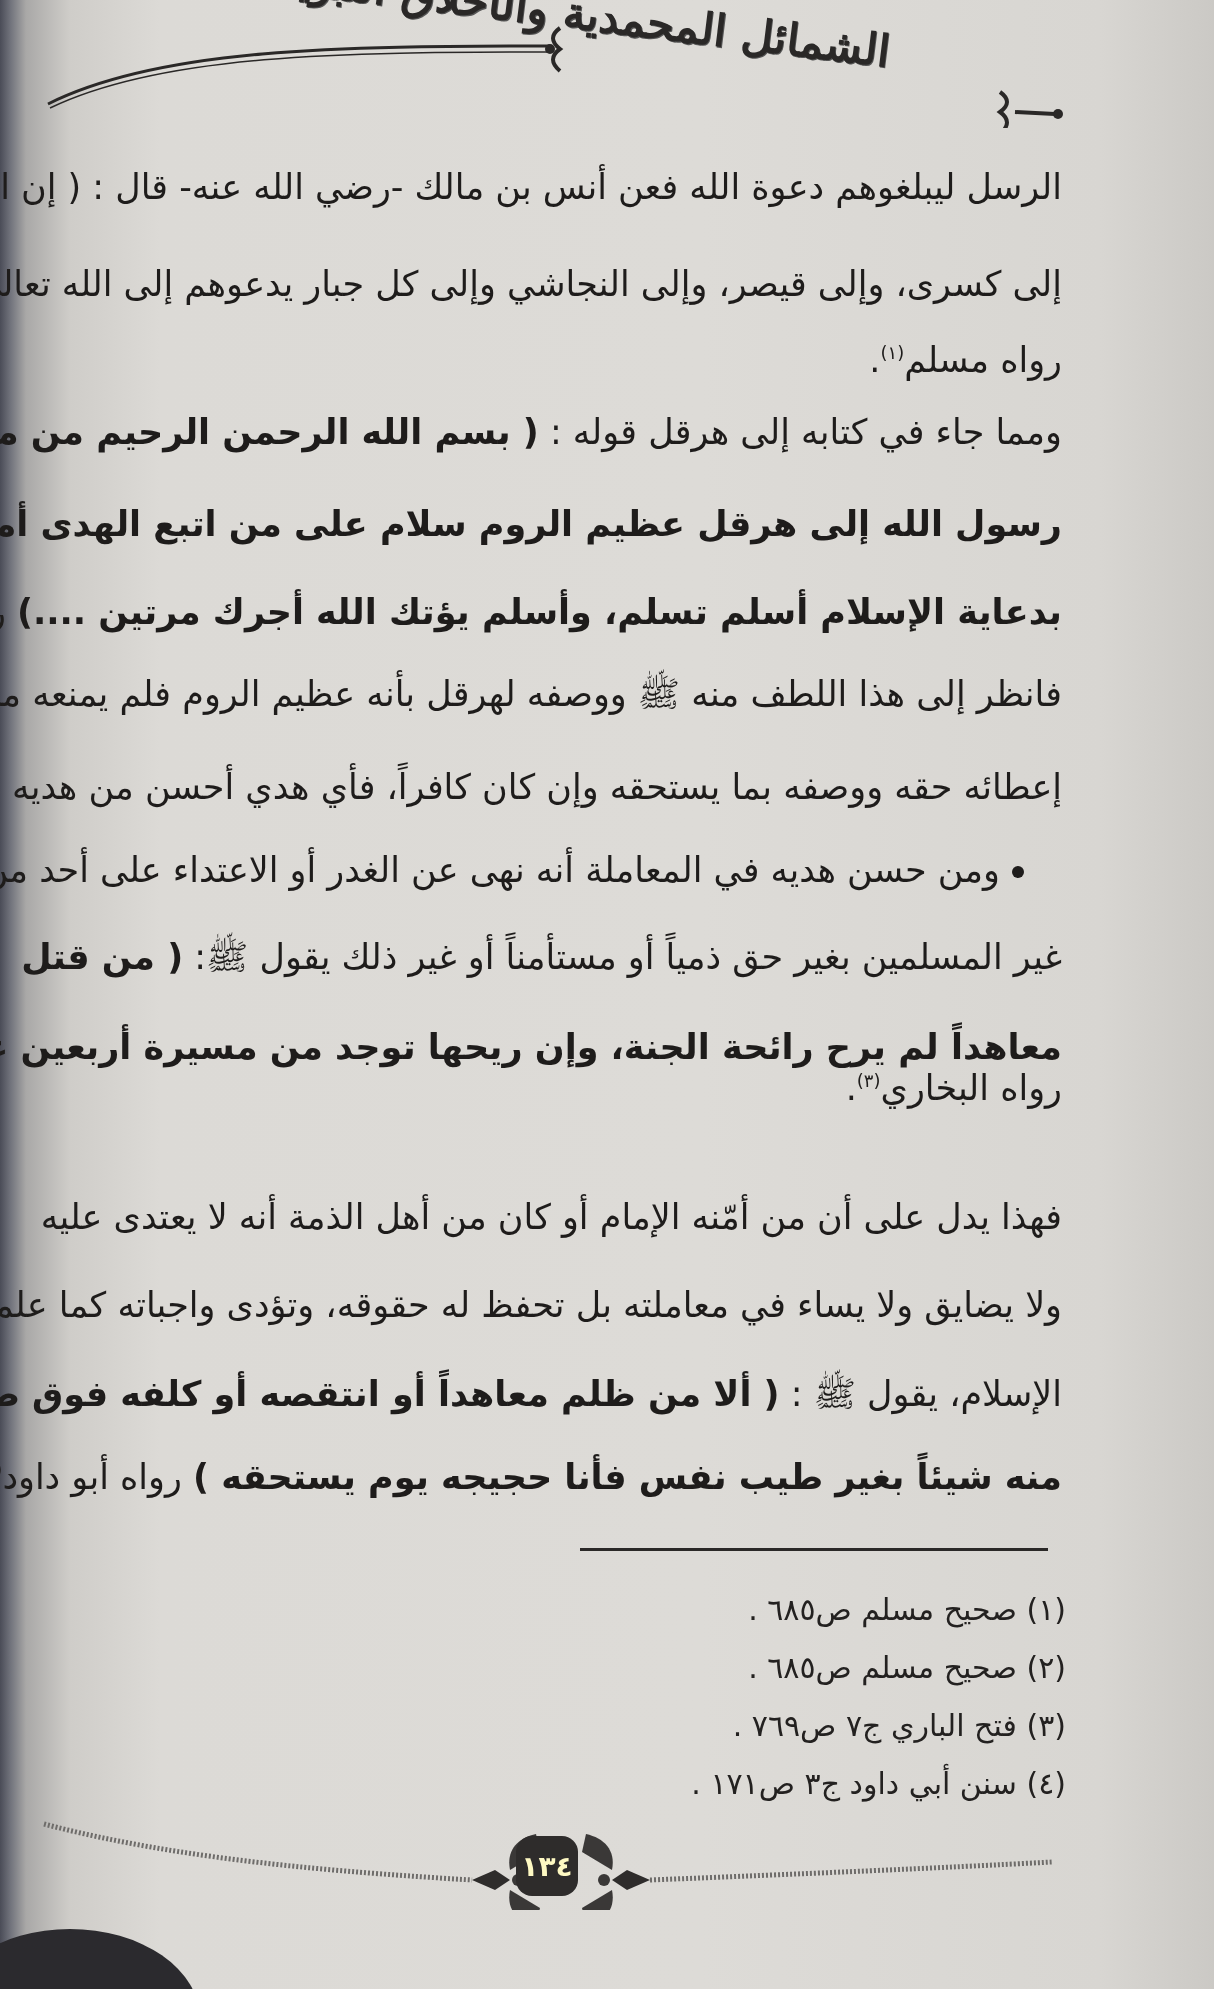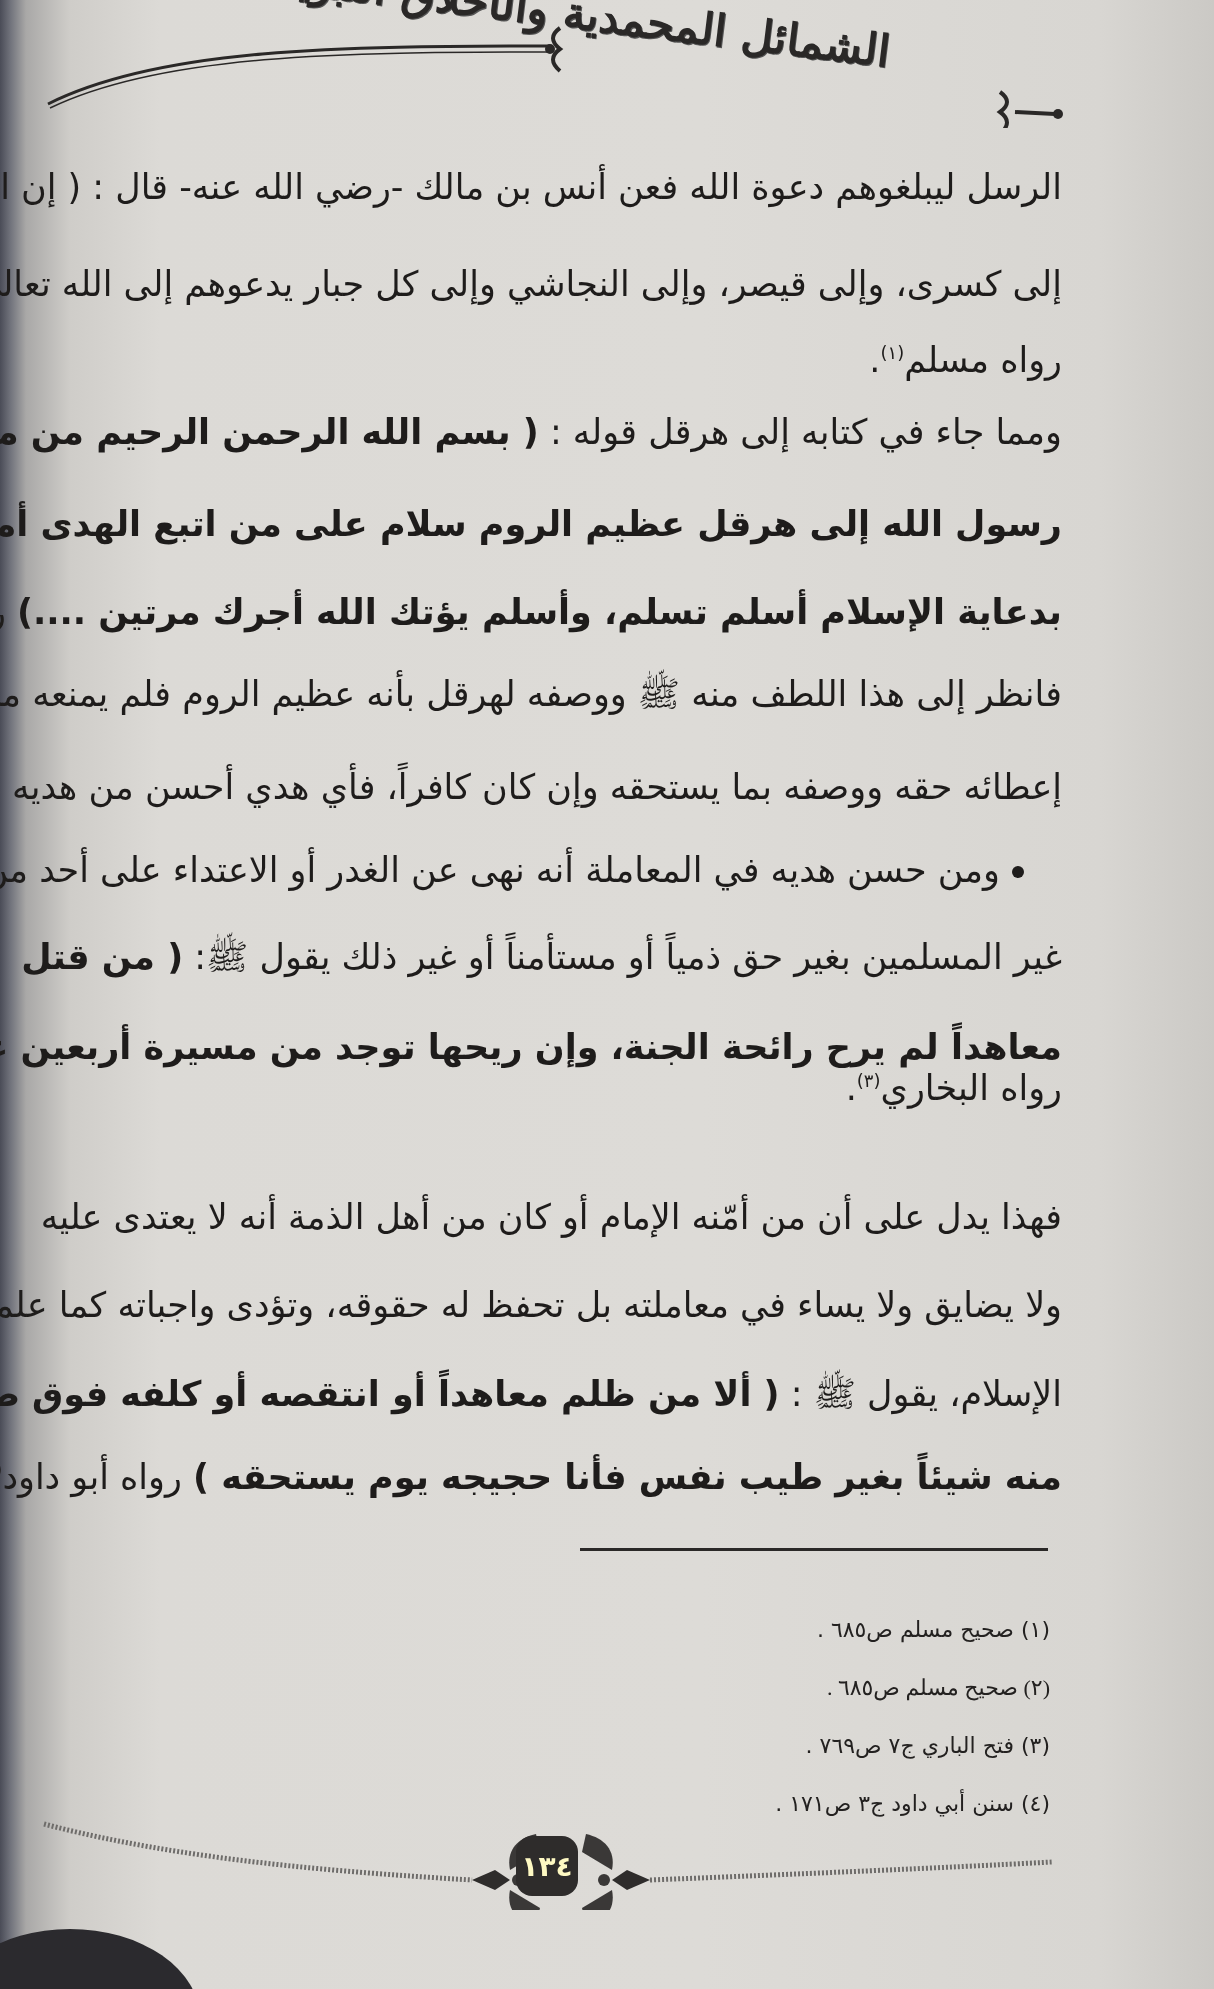--- a/index.html
+++ b/index.html
@@ -40,22 +40,22 @@
   }
   .line .b { font-weight: bold; }
   .line sup, .fn-ref { font-size: 18px; vertical-align: super; line-height: 0; }
   .bullet {
     position: absolute; right: 38px; width: 12px; height: 12px; border-radius: 50%; background: #1e1c1b;
   }
   .rule {
     position: absolute; left: 580px; top: 1548px; width: 468px; height: 3px; background: #2a2827;
   }
   .footnote {
-    position: absolute; right: 164px; direction: rtl; white-space: nowrap;
-    font-family: "DejaVu Sans", sans-serif; font-size: 22px; line-height: 40px; color: #232120; margin-top: 20px;
+    position: absolute; right: 148px; direction: rtl; white-space: nowrap;
+    font-family: "DejaVu Sans", sans-serif; font-size: 30px; line-height: 40px; color: #232120;
   }
   .ornament {
     position: absolute; left: 40px; top: 1810px; width: 1020px; height: 100px;
   }
   .page-number {
     position: absolute; left: 516px; top: 1836px; width: 62px; height: 60px;
     background: #2e2c2b; border-radius: 16px; color: #fef9c3;
     font-family: "DejaVu Sans", sans-serif; font-weight: bold; font-size: 28px;
     display: flex; align-items: center; justify-content: center;
   }
@@ -95,21 +95,21 @@
       <div class="line" style="top: 1195px;"><span>فهذا يدل على أن من أمّنه الإمام أو كان من أهل الذمة أنه لا يعتدى عليه</span></div>
       <div class="line" style="top: 1283px;"><span>ولا يضايق ولا يساء في معاملته بل تحفظ له حقوقه، وتؤدى واجباته كما علمنا</span></div>
       <div class="line" style="top: 1372px;"><span>الإسلام، يقول ﷺ : </span><span class="b">( ألا من ظلم معاهداً أو انتقصه أو كلفه فوق طاقته، أو أخذ</span></div>
       <div class="line" style="top: 1455px;"><span class="b">منه شيئاً بغير طيب نفس فأنا حجيجه يوم يستحقه )</span><span> رواه أبو داود</span><sup>(٤)</sup></div>
     </div>
 
   <div class="rule"></div>
 
   <div id="footnotes">
       <div class="footnote" style="top: 1590px;"><span>(١)</span><span> </span><span>صحيح مسلم ص٦٨٥ .</span></div>
-      <div class="footnote" style="top: 1648px; font-family: Liberation Serif, serif;"><span>(٢)</span><span> </span><span>صحيح مسلم ص٦٨٥ .</span></div>
+      <div class="footnote" style="top: 1648px;"><span>(٢)</span><span> </span><span>صحيح مسلم ص٦٨٥ .</span></div>
       <div class="footnote" style="top: 1706px;"><span>(٣)</span><span> </span><span>فتح الباري ج٧ ص٧٦٩ .</span></div>
       <div class="footnote" style="top: 1764px;"><span>(٤)</span><span> </span><span>سنن أبي داود ج٣ ص١٧١ .</span></div>
     </div>
 
   <div class="ornament">
     <svg width="1020" height="100" viewBox="0 0 1020 100">
       <path d="M4 14 C 140 50, 300 62, 432 70" stroke="#6e6c6a" stroke-width="5" stroke-dasharray="2 2" fill="none"></path>
       <path d="M610 70 C 760 64, 900 58, 1012 52" stroke="#6e6c6a" stroke-width="5" stroke-dasharray="2 2" fill="none"></path>
       <path d="M432 70 L 455 60 L 470 70 L 455 80 Z" fill="#2e2c2b"></path>
       <path d="M610 70 L 587 60 L 572 70 L 587 80 Z" fill="#2e2c2b"></path>

